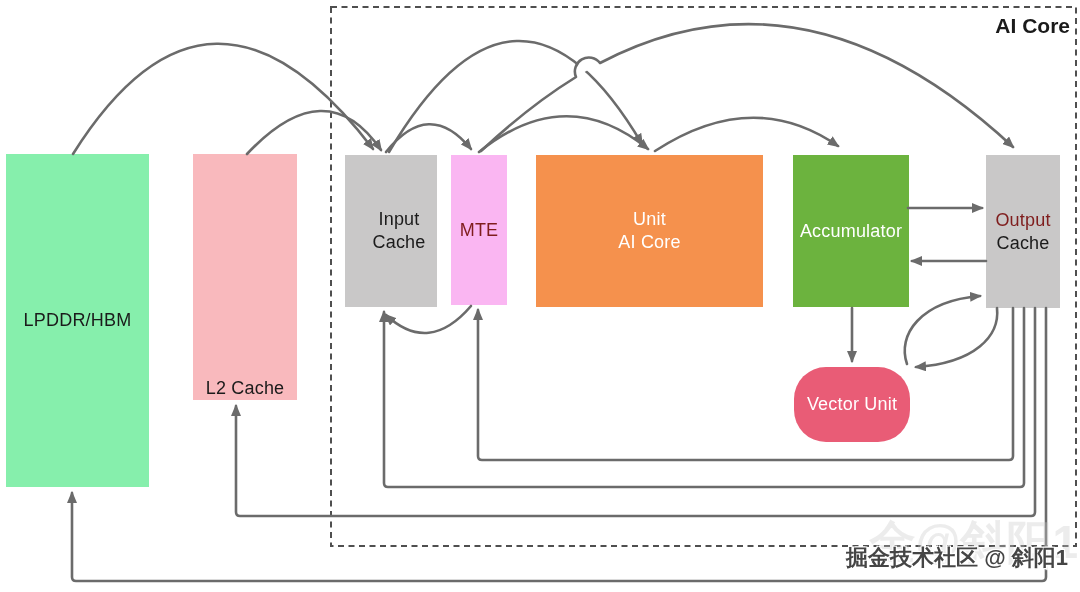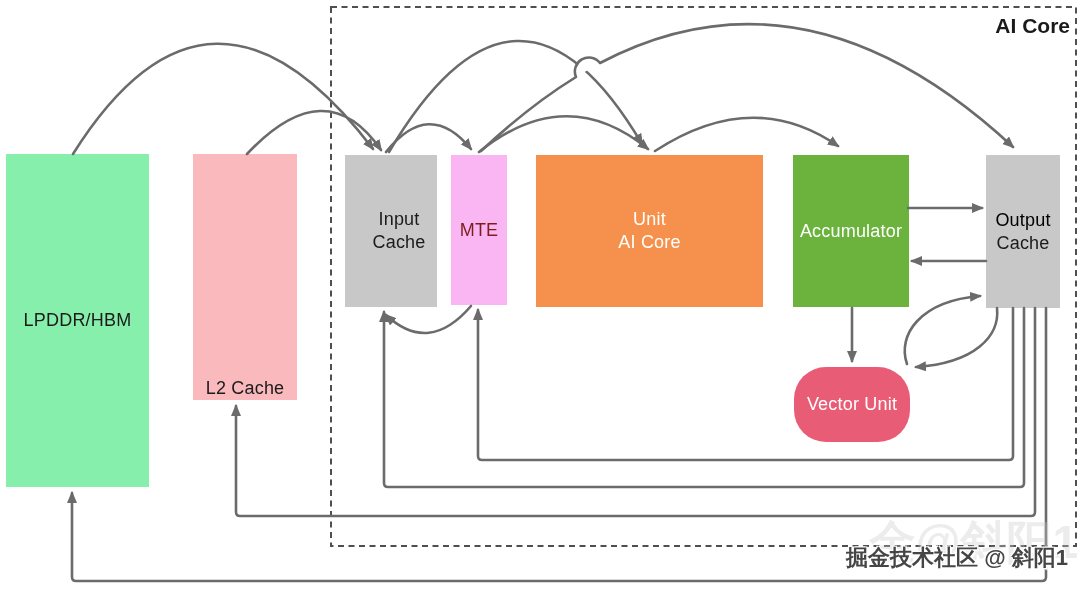--- a/index.html
+++ b/index.html
@@ -62,21 +62,21 @@
   <div class="block" id="b-cube" style="background-color: rgb(245, 145, 77);">
     <span style="color: rgb(255, 255, 255);">Unit</span>
     <span style="color: rgb(255, 255, 255);">AI Core</span>
   </div>
 
   <div class="block" id="b-acc" style="background-color: rgb(108, 179, 62);">
     <span style="color: rgb(255, 255, 255);">Accumulator</span>
   </div>
 
   <div class="block" id="b-out" style="background-color: rgb(201, 200, 200);">
-    <span style="color: #000000;">Output</span>
+    <span style="color: #7f1d1d;">Output</span>
     <span style="color: rgb(27, 27, 27);">Cache</span>
   </div>
 
   <div class="block" id="b-vector" style="background-color: rgb(233, 92, 118); border-radius: 32px;">
     <span style="color: rgb(255, 255, 255);">Vector Unit</span>
   </div>
 
   <div class="frame-title">AI Core</div>
 
   <svg class="wires" width="1080" height="592" viewBox="0 0 1080 592">

